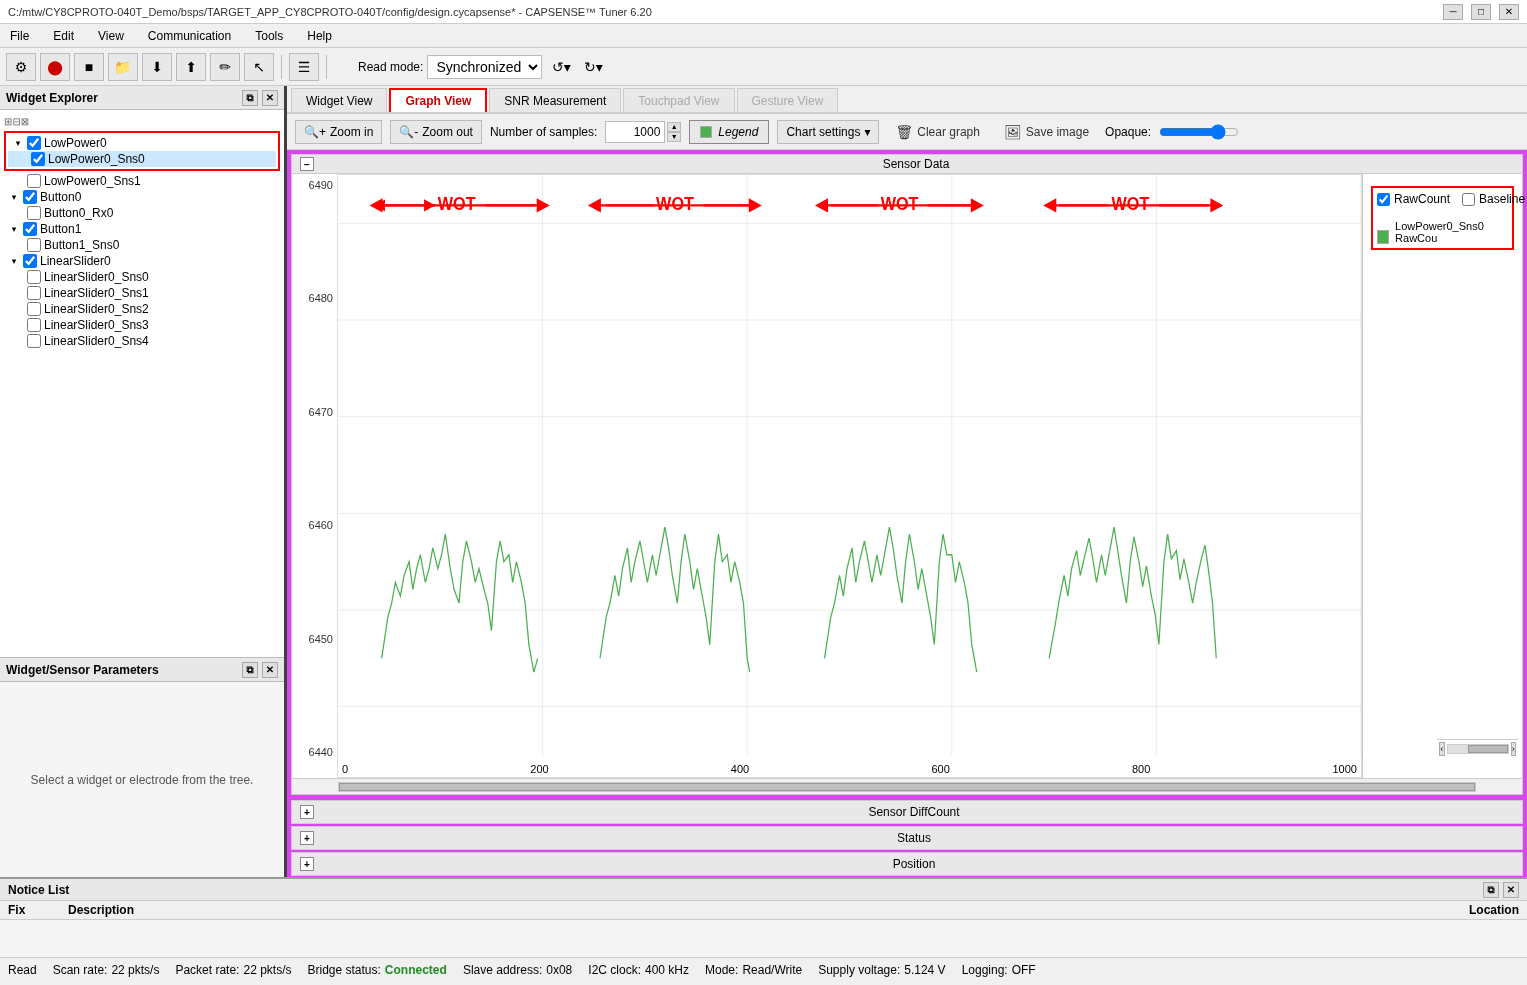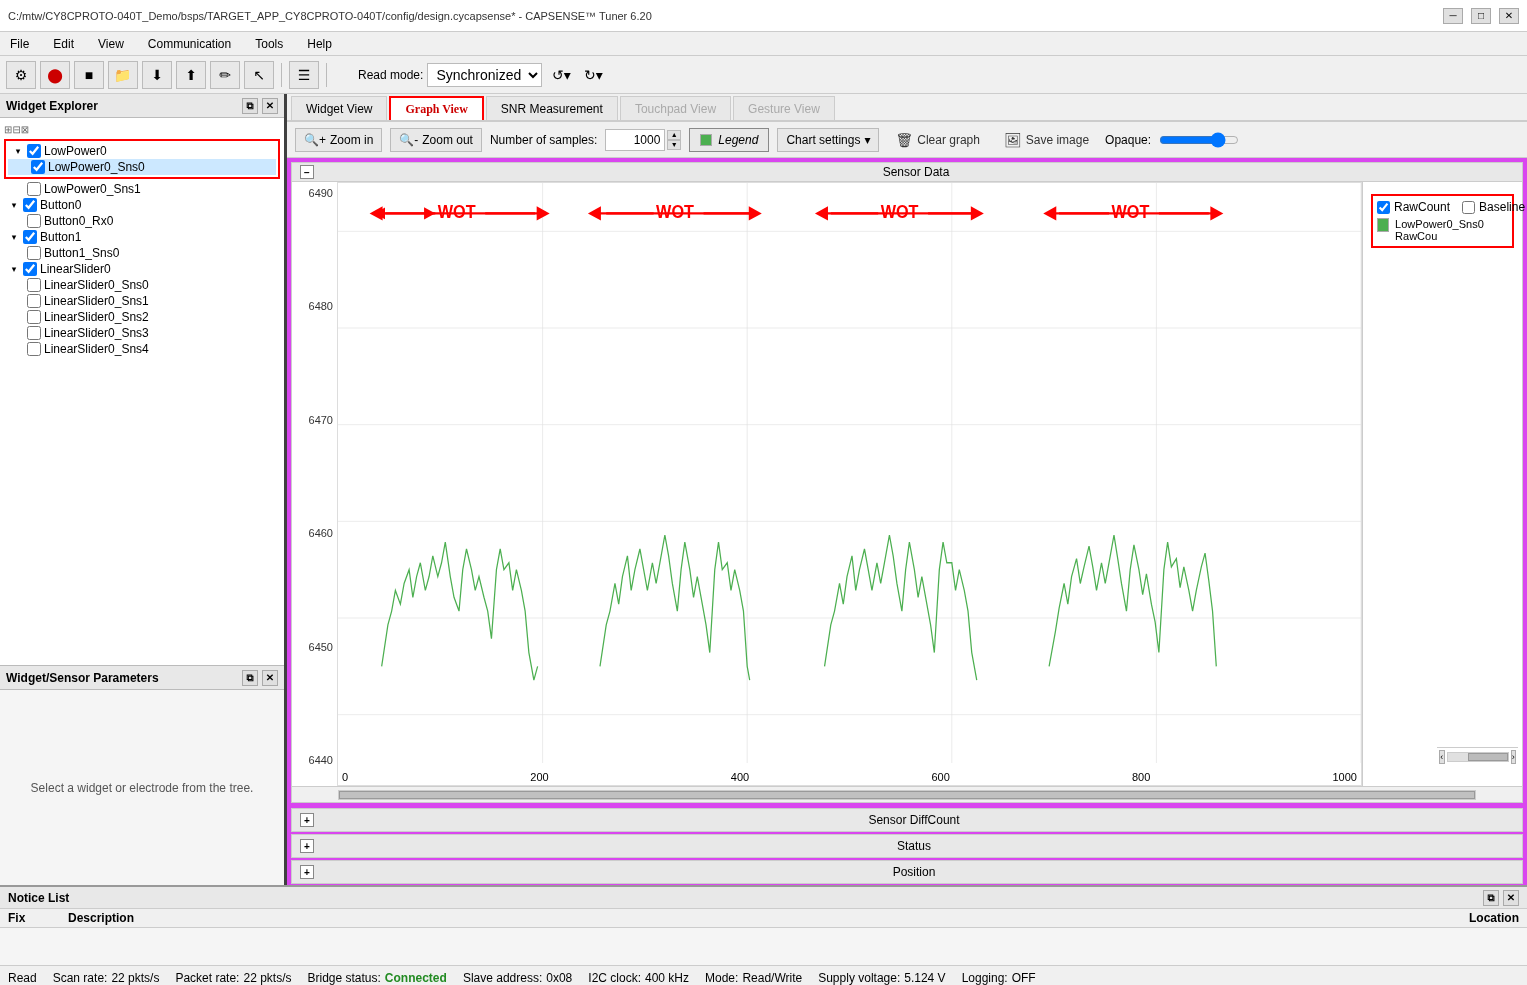--- a/index.html
+++ b/index.html
@@ -1,19 +1,19 @@
 <!DOCTYPE html>
 <html><head>
   <meta charset="utf-8">
   <style>
     * { box-sizing: border-box; margin: 0; padding: 0; }
     body { font-family: 'Segoe UI', Tahoma, Geneva, Verdana, sans-serif; font-size: 12px; background: #f0f0f0; color: #000; width: 1527px; height: 985px; overflow: hidden; }
     
     
-    .title-bar { background: #fff; border-bottom: 1px solid #ccc; padding: 4px 8px; display: flex; align-items: center; justify-content: space-between; height: 32px; }
+    .title-bar { background: #fff; border-bottom: 1px solid #ccc; padding: 4px 8px; display: flex; align-items: center; justify-content: space-between; height: 24px; }
     .title-text { font-size: 11px; color: #333; }
     .title-controls { display: flex; gap: 8px; }
     .title-btn { width: 20px; height: 16px; background: #e0e0e0; border: 1px solid #aaa; cursor: pointer; display: flex; align-items: center; justify-content: center; font-size: 10px; }
     
     
     .menu-bar { background: #f0f0f0; border-bottom: 1px solid #ccc; padding: 2px 4px; display: flex; gap: 12px; height: 24px; align-items: center; }
     .menu-item { padding: 2px 6px; cursor: pointer; font-size: 12px; }
     
     
     .toolbar { background: #f0f0f0; border-bottom: 1px solid #ccc; padding: 3px 6px; display: flex; align-items: center; gap: 4px; height: 38px; }
@@ -42,21 +42,21 @@
     
     .sensor-params { height: 220px; border-top: 1px solid #bbb; display: flex; flex-direction: column; }
     .sensor-params-content { flex: 1; padding: 8px; font-size: 12px; color: #555; display: flex; align-items: center; justify-content: center; }
     
     
     .right-panel { flex: 1; display: flex; flex-direction: column; background: #d946ef; }
     
     
     .tab-bar { display: flex; background: #f0f0f0; border-bottom: 2px solid #ccc; height: 28px; align-items: flex-end; padding-left: 4px; }
     .tab { padding: 4px 14px; border: 1px solid #ccc; border-bottom: none; background: #e8e8e8; cursor: pointer; font-size: 12px; margin-right: 2px; height: 24px; display: flex; align-items: center; }
-    .tab.active { background: white; border: 2px solid red; border-bottom: none; font-weight: bold; color: #c00; font-family: Liberation Serif, serif; }
+    .tab.active { background: white; border: 2px solid red; border-bottom: none; font-weight: bold; color: #c00; }
     .tab.disabled { color: #aaa; cursor: default; }
     
     
     .graph-toolbar { background: #f0f0f0; border-bottom: 1px solid #ccc; padding: 4px 8px; display: flex; align-items: center; gap: 8px; height: 36px; }
     .gtb-btn { padding: 2px 8px; background: #e8e8e8; border: 1px solid #bbb; cursor: pointer; font-size: 12px; display: flex; align-items: center; gap: 4px; height: 24px; }
     .gtb-label { font-size: 12px; }
     .gtb-input { width: 60px; height: 22px; border: 1px solid #bbb; padding: 0 4px; font-size: 12px; text-align: right; }
     .gtb-spinner { display: flex; flex-direction: column; }
     .spin-btn { width: 14px; height: 10px; background: #e0e0e0; border: 1px solid #bbb; cursor: pointer; font-size: 7px; display: flex; align-items: center; justify-content: center; }
     .samples-group { display: flex; align-items: center; gap: 2px; }
@@ -74,21 +74,21 @@
     .section-title { font-size: 12px; font-weight: normal; flex: 1; text-align: center; }
     
     .chart-container { flex: 1; display: flex; position: relative; }
     .chart-y-axis { width: 45px; display: flex; flex-direction: column; justify-content: space-between; padding: 5px 4px 20px 4px; font-size: 11px; color: #333; text-align: right; }
     .chart-main { flex: 1; position: relative; overflow: hidden; }
     .chart-svg { width: 100%; height: 100%; }
     .chart-legend { width: 160px; border-left: 1px solid #ccc; padding: 8px; }
     .legend-title { display: flex; gap: 12px; }
     .legend-checkbox-row { display: flex; align-items: center; gap: 4px; font-size: 12px; }
     .legend-checkbox { width: 13px; height: 13px; }
-    .legend-item-row { display: flex; align-items: flex-start; gap: 6px; margin-top: 4px; font-size: 11px; }
+    .legend-item-row { display: flex; align-items: flex-end; gap: 6px; margin-top: 14px; font-size: 11px; }
     .legend-color-box { width: 14px; height: 14px; background: #4CAF50; border: 1px solid #aaa; }
     
     
     .red-box-tree { border: 2px solid red; padding: 2px; margin: 2px 0; }
     .red-box-legend { border: 2px solid red; padding: 4px; margin-top: 4px; }
     
     
     .collapsible-row { background: #e8e8e8; border: 1px solid #ccc; margin: 2px 4px; display: flex; align-items: center; padding: 3px 8px; cursor: pointer; }
     .collapsible-label { font-size: 12px; flex: 1; text-align: center; }
     

